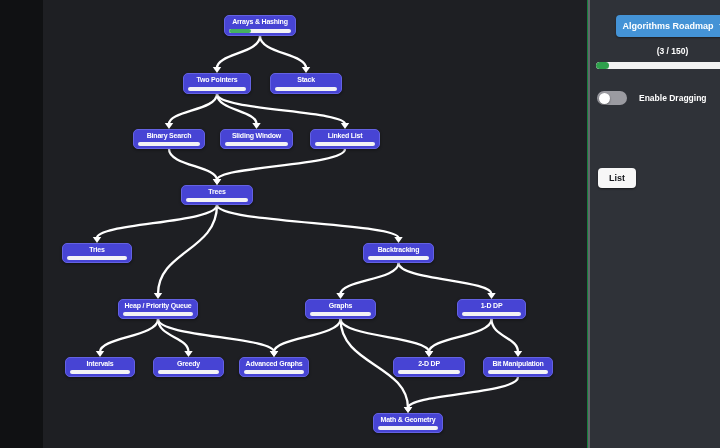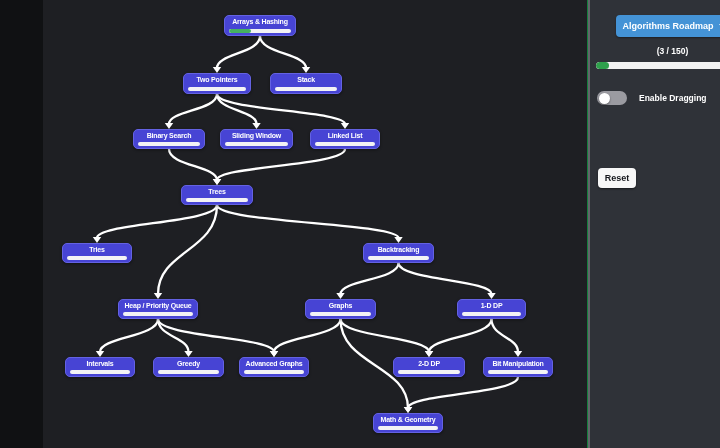--- a/index.html
+++ b/index.html
@@ -221,20 +221,20 @@
       <span class="sb-progress-fill" id="sb-fill" style="width: 8.5%;"></span>
     </div>
     <div id="toggles">
         <div class="toggle-row">
           <span class="switch">
             <span class="knob"></span>
           </span>
           <span class="toggle-label">Enable Dragging</span>
         </div>
       </div>
-    <button class="sb-btn" id="reset-btn">Reset</button>
+    <button class="sb-btn" id="reset-btn">List</button>
     <button class="sb-btn" id="help-btn">?</button>
   </div>
 
   <div id="scrollbar">
     <div id="scroll-thumb"></div>
   </div>
 </div>
 
 </body></html>

